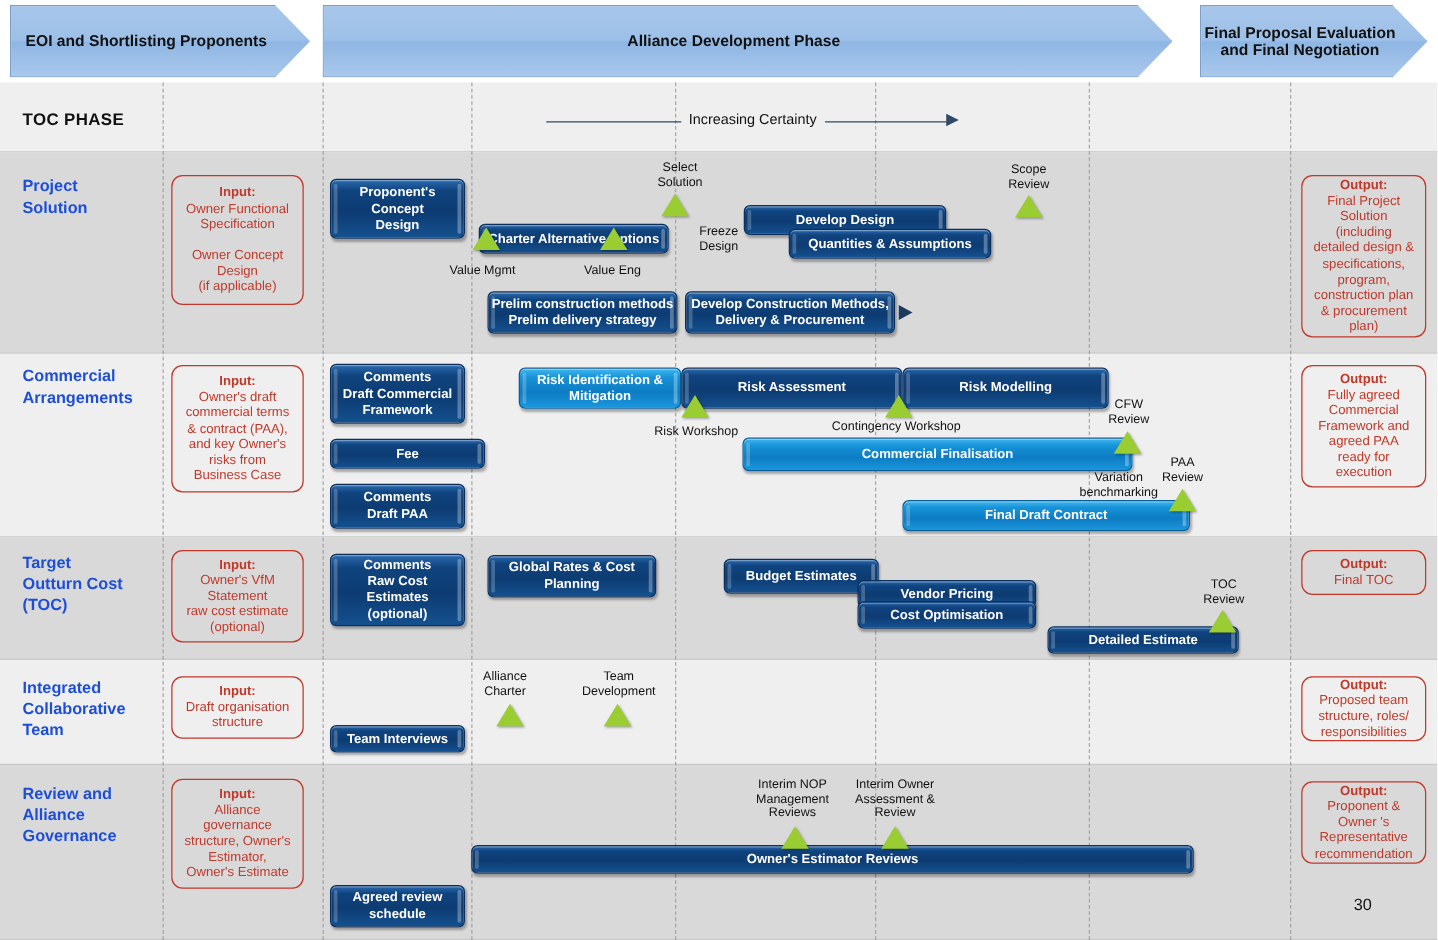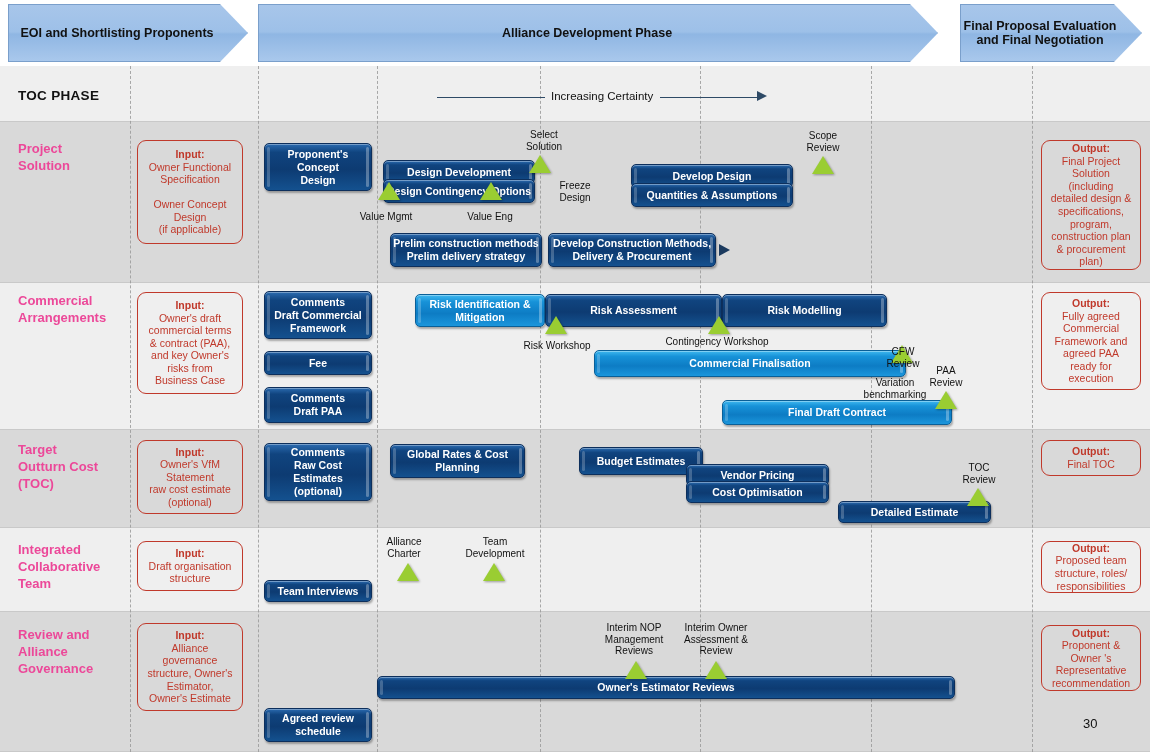--- a/index.html
+++ b/index.html
@@ -30,21 +30,21 @@
     padding-right:22px;
   }
 
   
   .row{position:absolute;left:0;width:1150px;box-sizing:border-box;border-bottom:1px solid #c9c9c9;}
   .row.light{background:#efefef;}
   .row.dark{background:#d9d9d9;}
 
   .rowlabel{
     position:absolute;left:18px;
-    font-size:13px;font-weight:bold;color:#ec4899;line-height:17px;
+    font-size:13px;font-weight:bold;color:#1d4ed8;line-height:17px;
     white-space:pre-line;
   }
   .tocphase{
     position:absolute;left:18px;top:88px;
     font-size:13.5px;font-weight:bold;letter-spacing:.3px;color:#111;
   }
 
   
   .vdiv{position:absolute;top:66px;height:686px;border-left:1px dashed #9b9b9b;opacity:.85;}
 
@@ -239,24 +239,23 @@
     <span><b>Output:</b><br><span>Proponent &amp;
 Owner 's
 Representative
 recommendation</span></span>
   </div>
 
   <div class="bar dk" style="left:264px;top:143px;width:108px;height:48px;">Proponent's
 Concept
 Design</div>
 
-  <div class="bar dk" style="left:383px;top:160px;width:152px;height:24px;">Design Development</div>
-  <div class="bar dk" style="left:383px;top:179px;width:152px;height:24px;">Design Contingency Options</div>
-
-  <div class="bar dk" style="left:631px;top:164px;width:162px;height:24px;">Develop Design</div>
+  <div class="bar dk" style="left:383px;top:179px;width:152px;height:24px;">Charter Alternative Options</div>
+
+  <div class="bar dk" style="left:595px;top:164px;width:162px;height:24px;">Develop Design</div>
   <div class="bar dk" style="left:631px;top:183px;width:162px;height:24px;">Quantities &amp; Assumptions</div>
 
   <div class="bar dk" style="left:390px;top:233px;width:152px;height:34px;">Prelim construction methods
 Prelim delivery strategy</div>
   <div class="bar dk" style="left:548px;top:233px;width:168px;height:34px;">Develop Construction Methods,
 Delivery &amp; Procurement</div>
   <div class="flowArrow" style="left:719px;top:244px;"></div>
 
   <div class="tri" style="left:378px;top:182px;"></div>
   <div class="trilabel" style="left:350px;top:211px;width:72px;">Value Mgmt</div>
@@ -271,40 +270,40 @@
   <div class="note" style="left:548px;top:180px;width:54px;">Freeze
 Design</div>
 
   <div class="tri" style="left:812px;top:156px;"></div>
   <div class="trilabel" style="left:793px;top:130px;width:60px;">Scope
 Review</div>
 
   <div class="bar dk" style="left:264px;top:291px;width:108px;height:48px;">Comments
 Draft Commercial
 Framework</div>
-  <div class="bar dk" style="left:264px;top:351px;width:108px;height:24px;">Fee</div>
+  <div class="bar dk" style="left:264px;top:351px;width:124px;height:24px;">Fee</div>
   <div class="bar dk" style="left:264px;top:387px;width:108px;height:36px;">Comments
 Draft  PAA</div>
 
   <div class="bar lt" style="left:415px;top:294px;width:130px;height:33px;">Risk Identification &amp;
 Mitigation</div>
   <div class="bar dk" style="left:545px;top:294px;width:177px;height:33px;">Risk Assessment</div>
   <div class="bar dk" style="left:722px;top:294px;width:165px;height:33px;">Risk Modelling</div>
 
   <div class="bar lt" style="left:594px;top:350px;width:312px;height:27px;">Commercial Finalisation</div>
   <div class="bar lt" style="left:722px;top:400px;width:230px;height:25px;">Final Draft Contract</div>
 
   <div class="tri" style="left:545px;top:316px;"></div>
   <div class="trilabel" style="left:518px;top:340px;width:78px;">Risk Workshop</div>
 
   <div class="tri" style="left:708px;top:316px;"></div>
   <div class="trilabel" style="left:660px;top:336px;width:114px;">Contingency Workshop</div>
 
   <div class="tri" style="left:891px;top:345px;"></div>
-  <div class="trilabel" style="left:880px;top:318px;width:46px;margin-top:28px;">CFW
+  <div class="trilabel" style="left:880px;top:318px;width:46px;">CFW
 Review</div>
 
   <div class="note" style="left:851px;top:377px;width:88px;">Variation
 benchmarking</div>
 
   <div class="tri" style="left:935px;top:391px;"></div>
   <div class="trilabel" style="left:923px;top:365px;width:46px;">PAA
 Review</div>
 
   <div class="bar dk" style="left:264px;top:443px;width:108px;height:58px;">Comments

